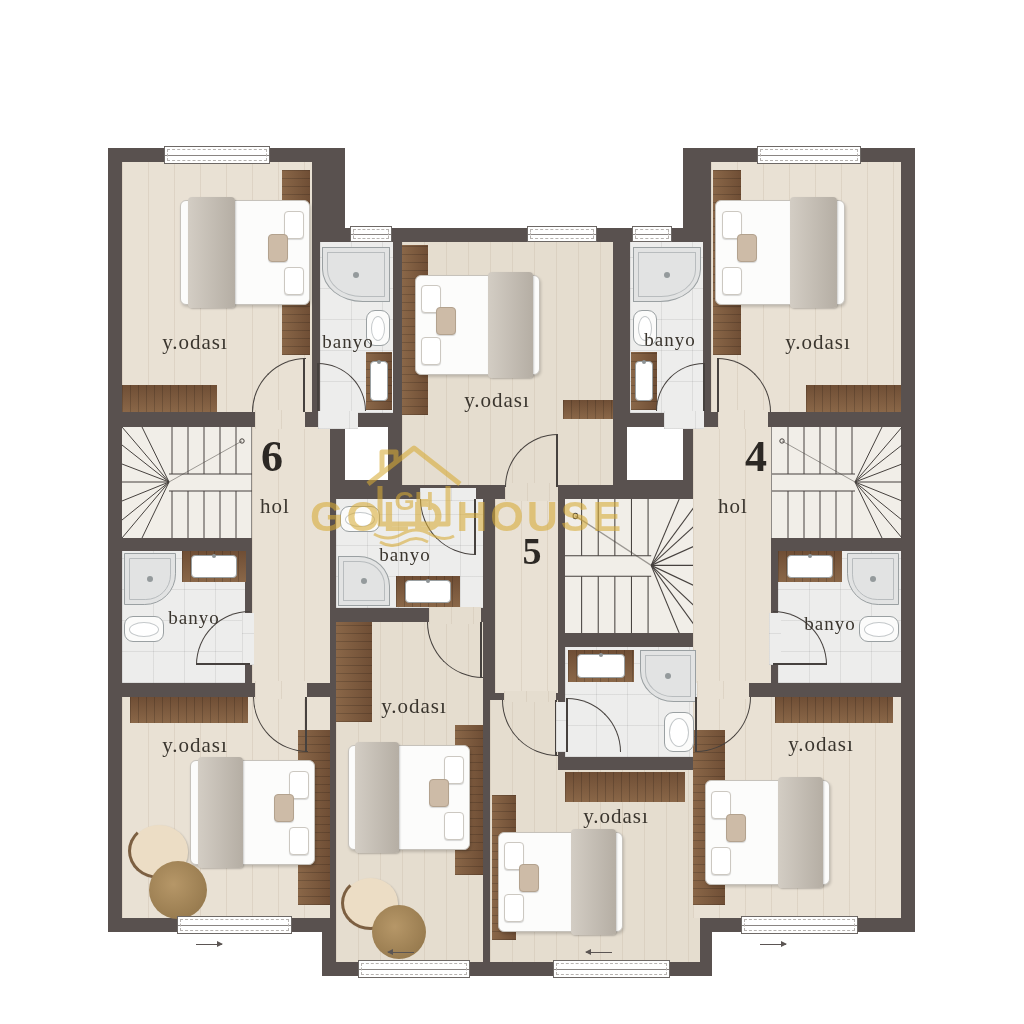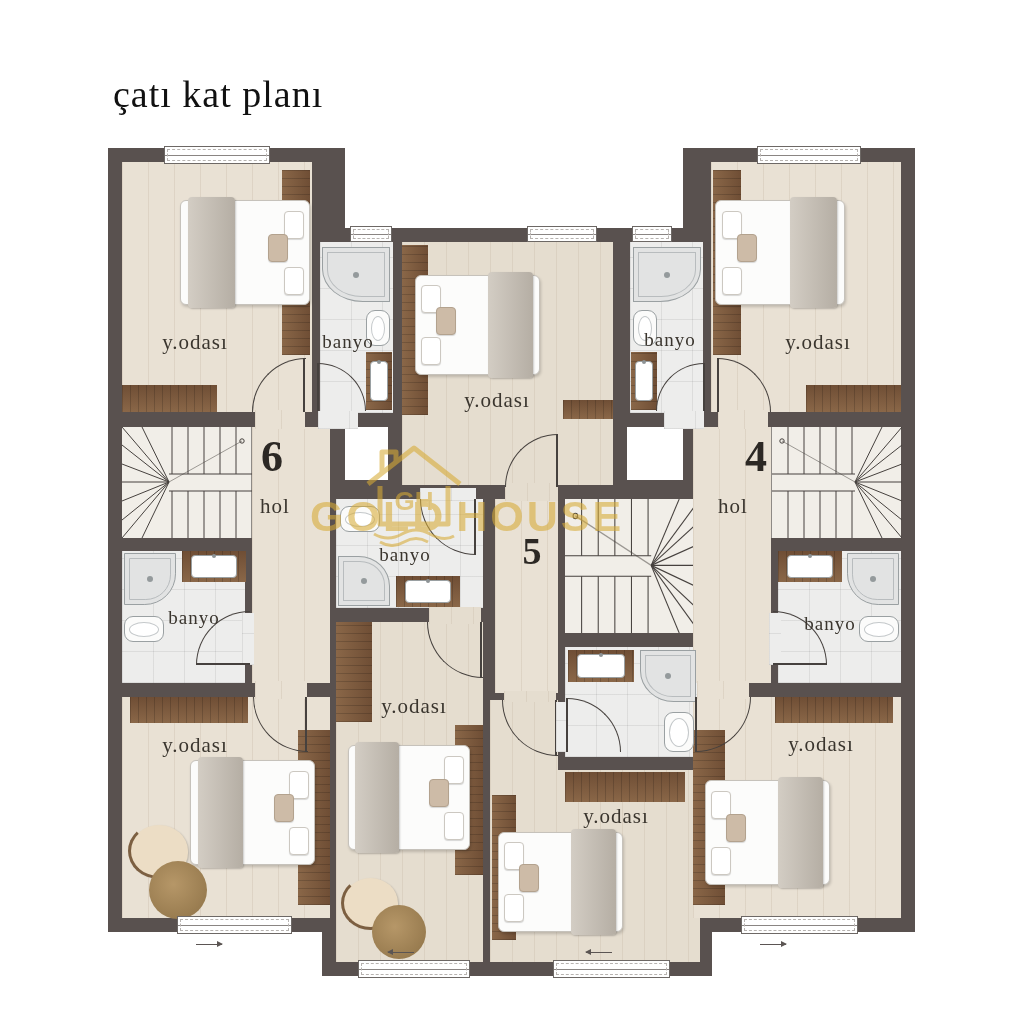--- a/index.html
+++ b/index.html
@@ -74,21 +74,20 @@
   .wm-text{position:absolute;font-family:"Liberation Sans","DejaVu Sans",sans-serif;font-weight:700;
     font-size:43px;color:#d7ab36;letter-spacing:3px;white-space:nowrap;}
   .stair-line{stroke:#46413e;stroke-width:1;fill:none;}
   .flip{transform:scaleX(-1);}
 </style>
 </head>
 <body>
 
 <div class="canvas">
 
-  <div class="title" style="left:113px;top:72px;">çatı kat planı</div>
 
   <div class="block" style="left:108px;top:148px;width:237px;height:784px;"></div>
   <div class="block" style="left:293px;top:228px;width:114px;height:199px;"></div>
   <div class="block" style="left:388px;top:228px;width:239px;height:279px;"></div>
   <div class="block" style="left:608px;top:228px;width:109px;height:199px;"></div>
   <div class="block" style="left:683px;top:148px;width:232px;height:784px;"></div>
   <div class="block" style="left:322px;top:480px;width:390px;height:496px;"></div>
 
   <div class="room floor-wood" style="left:122px;top:162px;width:190px;height:250px;"></div>
   <div class="room floor-tile" style="left:320px;top:242px;width:73px;height:171px;"></div>

